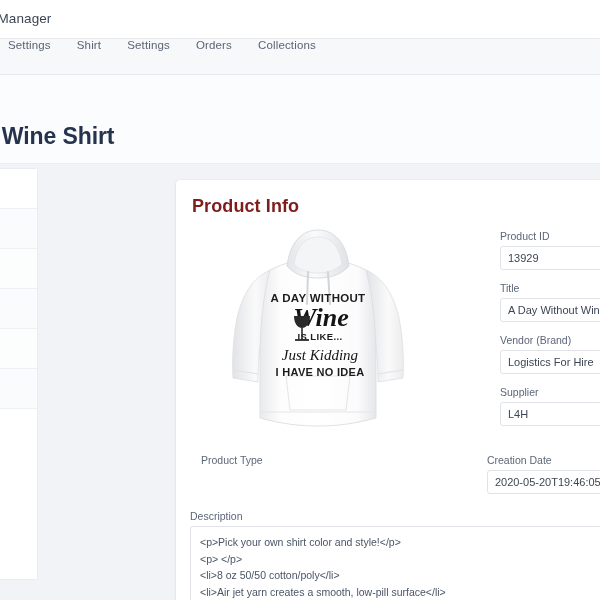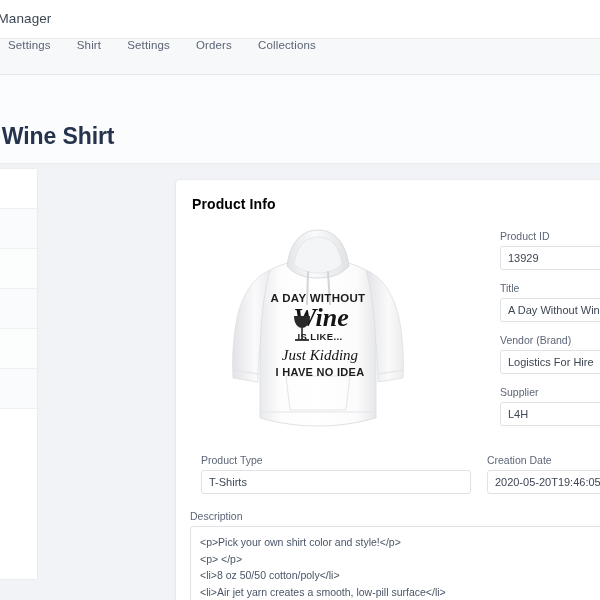--- a/index.html
+++ b/index.html
@@ -110,23 +110,23 @@
   
   .card {
     position: absolute; left: 176px; top: 16px;
     width: 452px; height: 460px;
     background: #ffffff;
     border-radius: 4px;
     box-shadow: 0 1px 3px rgba(40,50,70,.10), 0 0 1px rgba(40,50,70,.12);
   }
   .card-title {
     position: absolute; left: 16px; top: 16px;
-    font-size: 14px;
+    font-size: 18px;
     font-weight: 700;
-    color: #000000;
+    color: #7f1d1d;
     letter-spacing: .1px;
   }
 
   
   .product-img {
     position: absolute; left: 48px; top: 38px;
     width: 188px; height: 226px;
     background: #ffffff;
   }
   .product-img svg { display: block; }
@@ -316,21 +316,20 @@
         </div>
         <div class="field">
           <span class="field-label">Supplier</span>
           <div class="field-input">L4H</div>
         </div>
       </div>
 
       <div class="row-lower">
         <div class="col-type field">
           <span class="field-label">Product Type</span>
-          <div class="field-input">T-Shirts</div>
         </div>
         <div class="col-date field">
           <span class="field-label">Creation Date</span>
           <div class="field-input">2020-05-20T19:46:05Z</div>
         </div>
       </div>
 
       <div class="desc-wrap">
         <span class="field-label">Description</span>
         <div class="desc-box">

